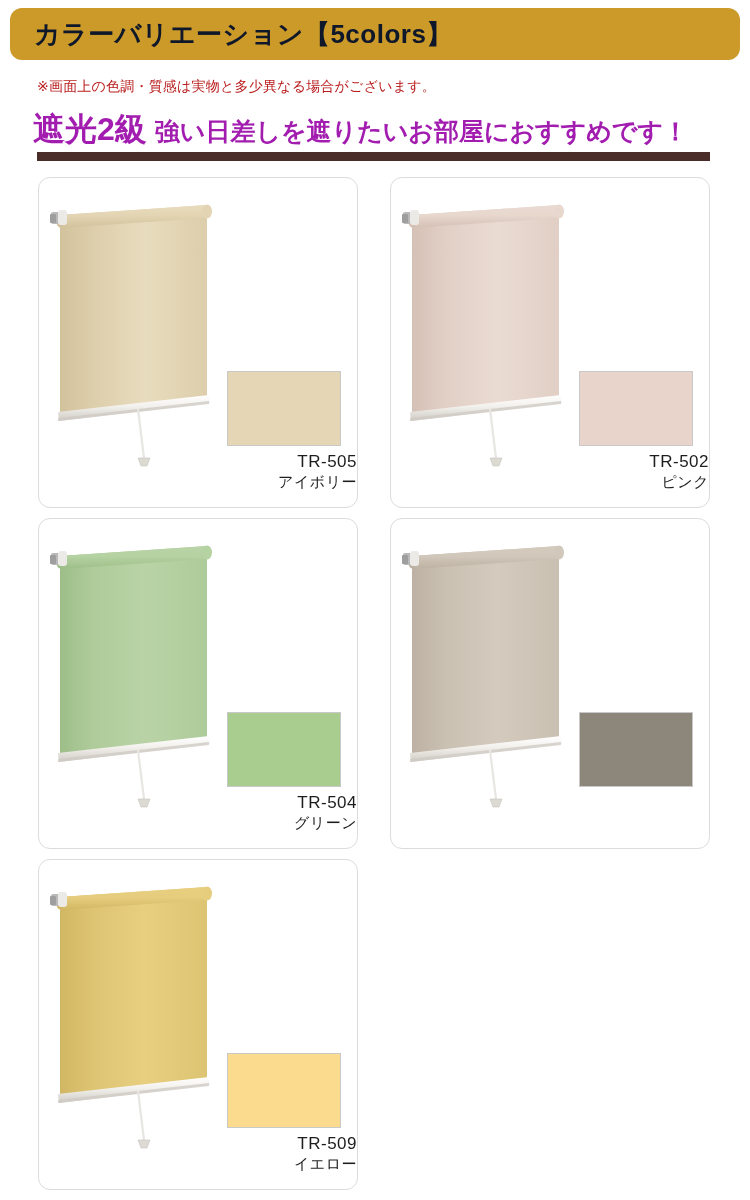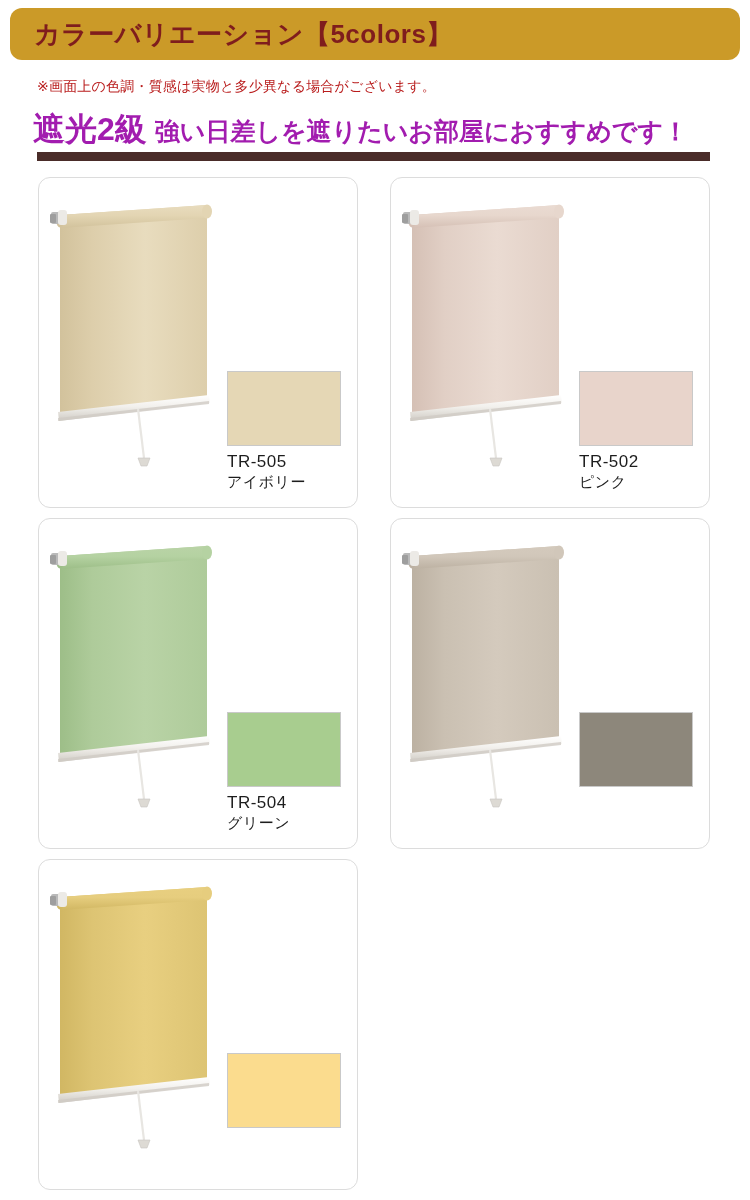--- a/index.html
+++ b/index.html
@@ -24,21 +24,21 @@
     height: 52px;
     background: #cb9a28;
     border-radius: 12px;
     box-sizing: border-box;
   }
   .header-title {
     position: absolute;
     left: 24px;
     top: 50%;
     transform: translateY(-50%);
-    color: #7f1d1d;
+    color: #0f172a;
     font-size: 26px;
     font-weight: bold;
     letter-spacing: 0.5px;
     white-space: nowrap;
   }
 
   
   .note {
     position: absolute;
     left: 37px;
@@ -119,20 +119,21 @@
     border: 1px solid #c9c9c9;
     box-sizing: border-box;
   }
   .labels {
     position: absolute;
     left: 188px;
     top: 274px;
     width: 130px;
     line-height: 1.18;
     color: #1d1d1d;
+    text-align: right;
   }
   .label-code {
     font-size: 17px;
     letter-spacing: 0.5px;
     white-space: nowrap;
   }
   .label-name {
     font-size: 15px;
     letter-spacing: 0.5px;
     white-space: nowrap;
@@ -374,14 +375,18 @@
         <path d="M 9,222 L 160,205 L 161,213 L 10,231 Z" fill="url(#rail_g4)"></path>
         <path d="M 9,228 L 160,211 L 160,214 L 9,231 Z" fill="#cfcbc4" opacity="0.8"></path>
 
         <line x1="89" y1="219" x2="95" y2="268" stroke="#e8e6e2" stroke-width="2.2"></line>
         <path d="M 89,268 L 101,268 L 98,276 L 92,276 Z" fill="#dddad4" stroke="#c8c5bf" stroke-width="0.6"></path>
       </svg>
     </div>
 
     <div class="swatch" style="background:#fbdc8e"></div>
 
+    <div class="labels">
+      <div class="label-code">TR-509</div>
+      <div class="label-name">イエロー</div>
+    </div>
   </div>
   </div>
 
 </body></html>

